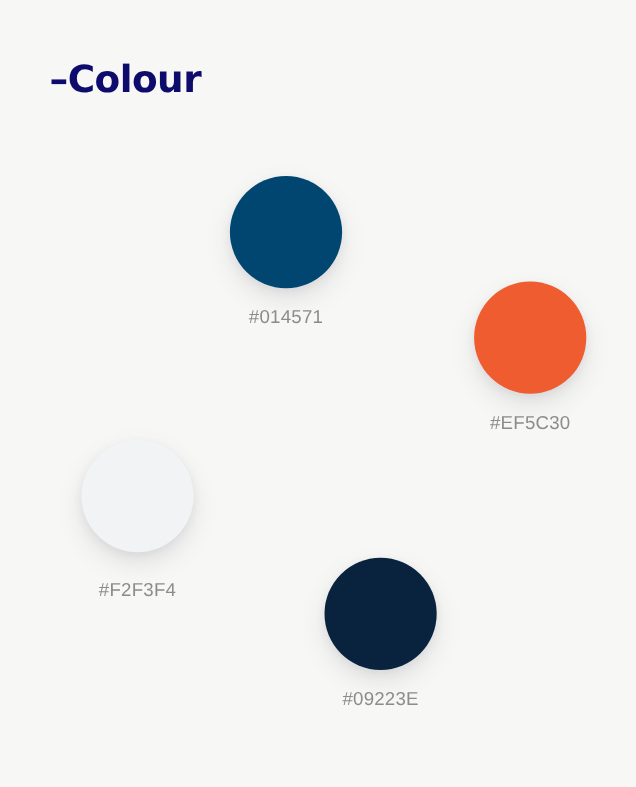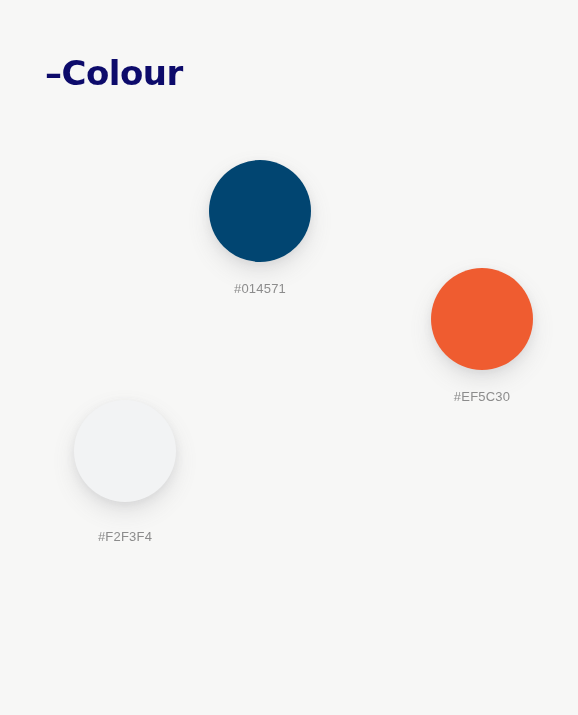--- a/index.html
+++ b/index.html
@@ -45,31 +45,31 @@
   .swatch-dot {
     width: 102px;
     height: 102px;
     border-radius: 50%;
     box-shadow: 0 10px 22px rgba(110, 110, 120, 0.16),
                 0 3px 8px rgba(110, 110, 120, 0.10);
   }
 
   .swatch-label {
     margin-top: 20px;
-    font-size: 13px;
+    font-size: 17px;
     line-height: 14px;
     color: #8C8C8C;
     letter-spacing: 0.2px;
     white-space: nowrap;
     font-family: "Liberation Sans", sans-serif;
   }
 
   
   .swatch-1 { left: 209px; top: 160px; }
-  .swatch-2 { left: 431px; top: 268px; justify-content: space-between; }
+  .swatch-2 { left: 431px; top: 256px; justify-content: space-between; }
   .swatch-3 { left: 74px;  top: 400px; }
   .swatch-4 { left: 295px; top: 507px; }
 </style>
 </head>
 <body style="background: rgb(247, 247, 246);">
 
 <div class="page">
 
   <div class="page-title" style="color: rgb(13, 11, 107);">–Colour</div>
 
@@ -81,14 +81,18 @@
   <div class="swatch swatch-2">
     <div class="swatch-dot" style="background-color: rgb(239, 92, 48);"></div>
     <div class="swatch-label" style="color: rgb(140, 140, 140);">#EF5C30</div>
   </div>
 
   <div class="swatch swatch-3">
     <div class="swatch-dot" style="background-color: rgb(242, 243, 244);"></div>
     <div class="swatch-label" style="color: rgb(140, 140, 140); margin-top: 28px;">#F2F3F4</div>
   </div>
 
+  <div class="swatch swatch-4">
+    <div class="swatch-dot" style="background-color: rgb(9, 34, 62);"></div>
+    <div class="swatch-label" style="color: rgb(140, 140, 140);">#09223E</div>
+  </div>
 
 </div>
 
 </body></html>

